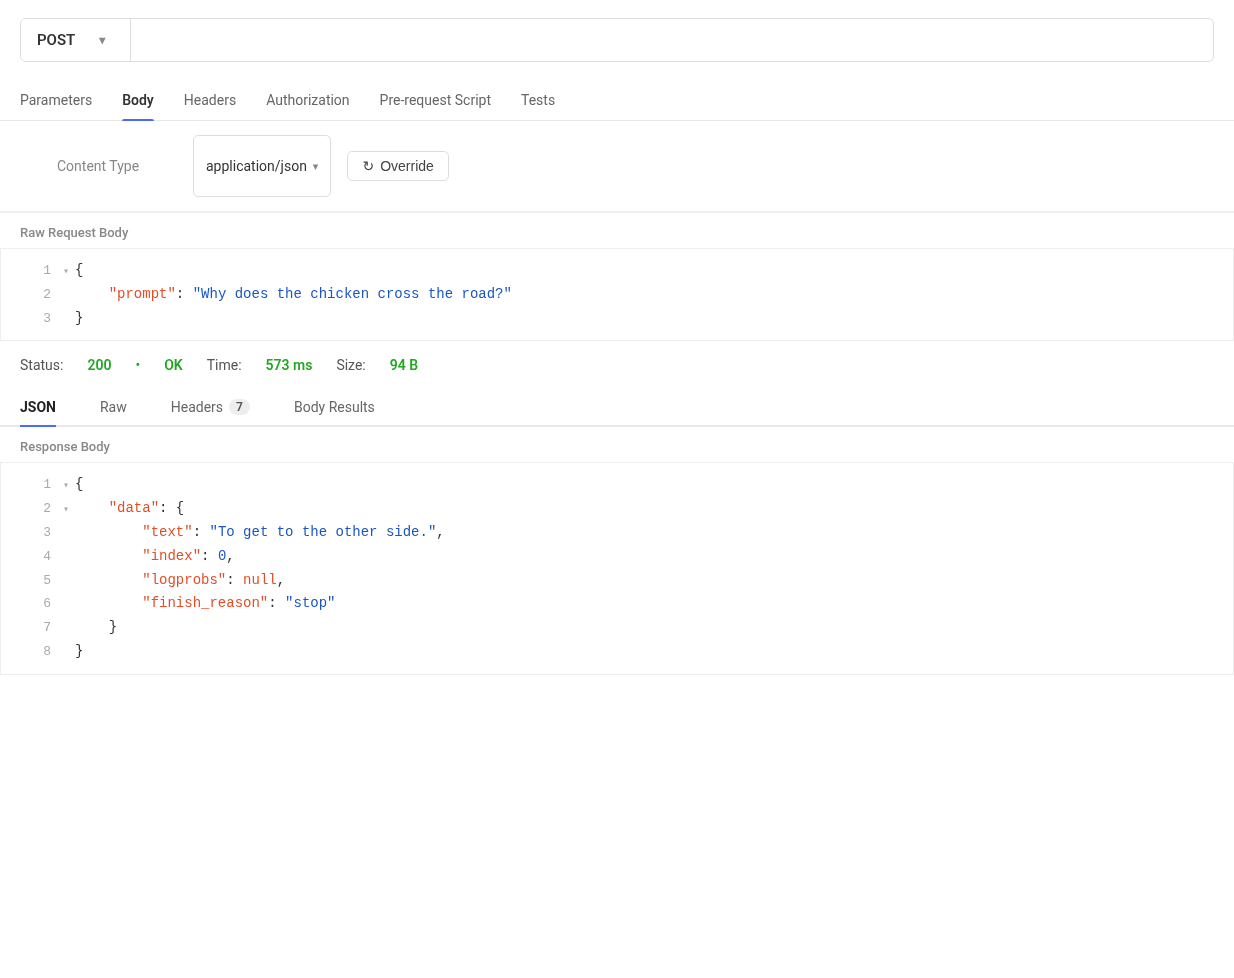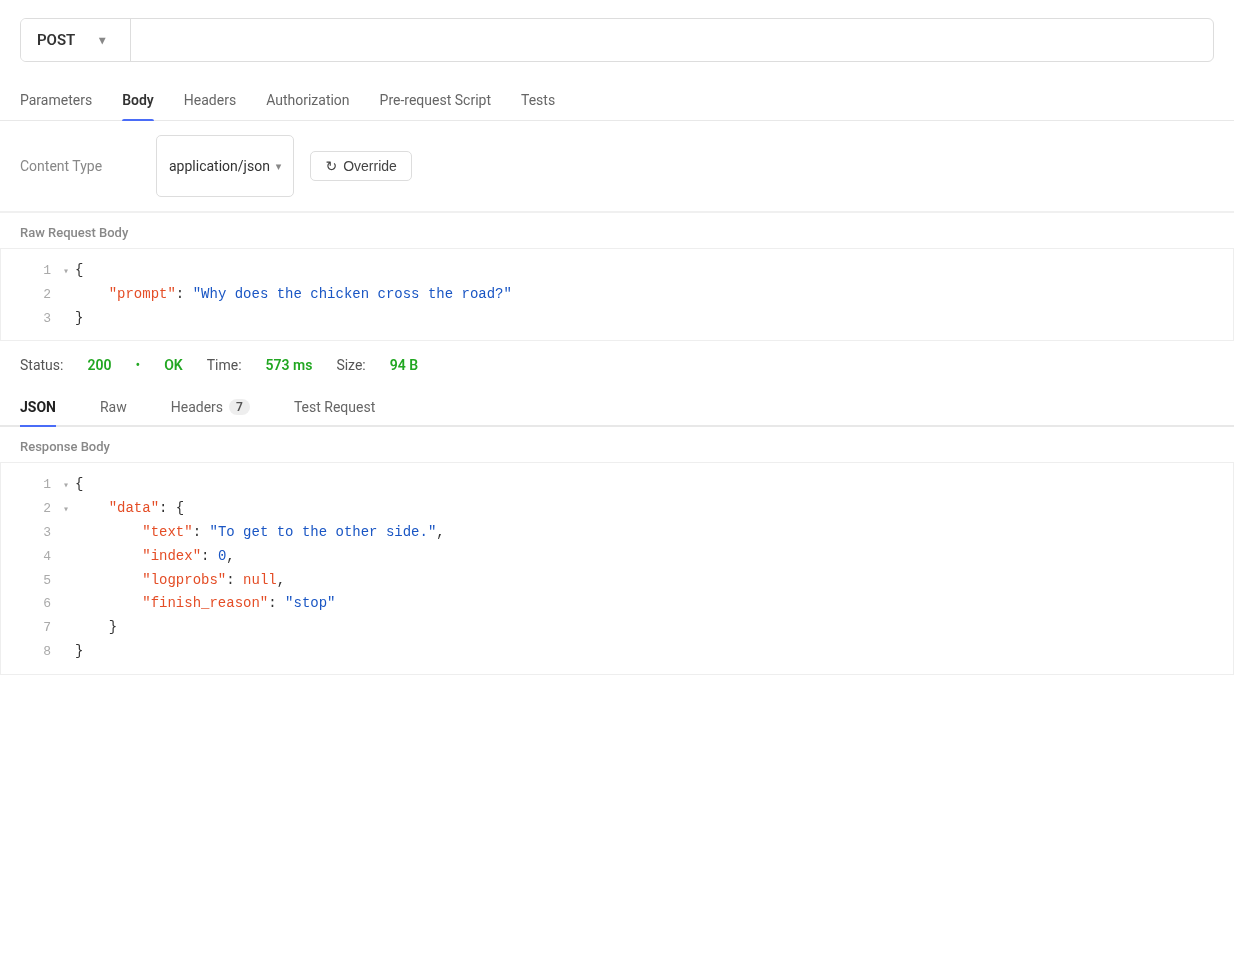--- a/index.html
+++ b/index.html
@@ -81,20 +81,21 @@
       display: flex;
       align-items: center;
       padding: 14px 20px;
       gap: 16px;
       border-bottom: 1px solid #f0f0f0;
     }
     .content-type-label {
       color: #888;
       font-size: 14px;
       min-width: 120px;
+      margin-left: 37px;
     }
     .content-type-select {
       display: flex;
       align-items: center;
       gap: 6px;
       padding: 22px 12px;
       border: 1px solid #ddd;
       border-radius: 5px;
       cursor: pointer;
       font-size: 14px;
@@ -324,21 +325,21 @@
   </div>
 </div>
 
 <div class="response-tabs">
   <span class="resp-tab active">JSON</span>
   <span class="resp-tab">Raw</span>
   <span class="resp-tab">
     <span>Headers</span>
     <span class="badge">7</span>
   </span>
-  <span class="resp-tab">Test Request</span>
+  <span class="resp-tab">Body Results</span>
 </div>
 
 <div class="section-label">Response Body</div>
 
 <div class="code-block">
 
   <div class="code-line">
     <span class="line-number">1</span>
     <span class="line-triangle">▾</span>
     <span class="code-content brace">{</span>

